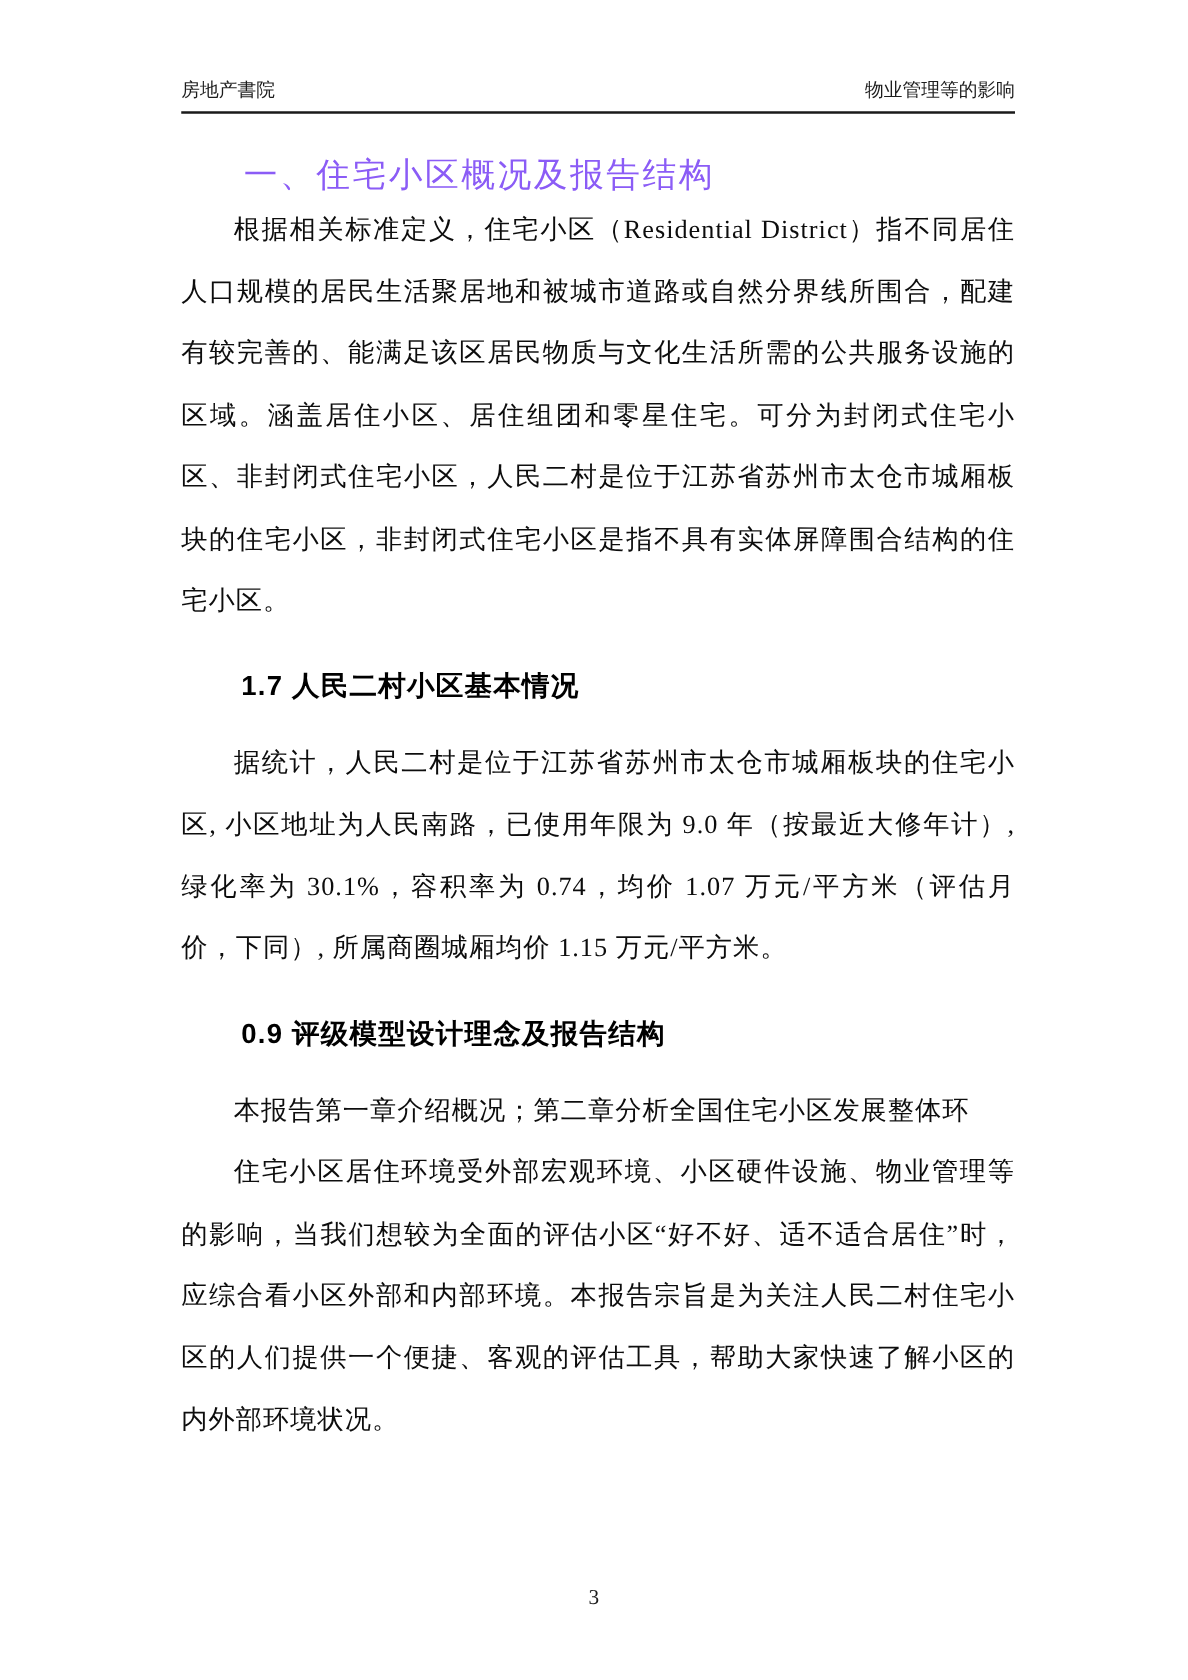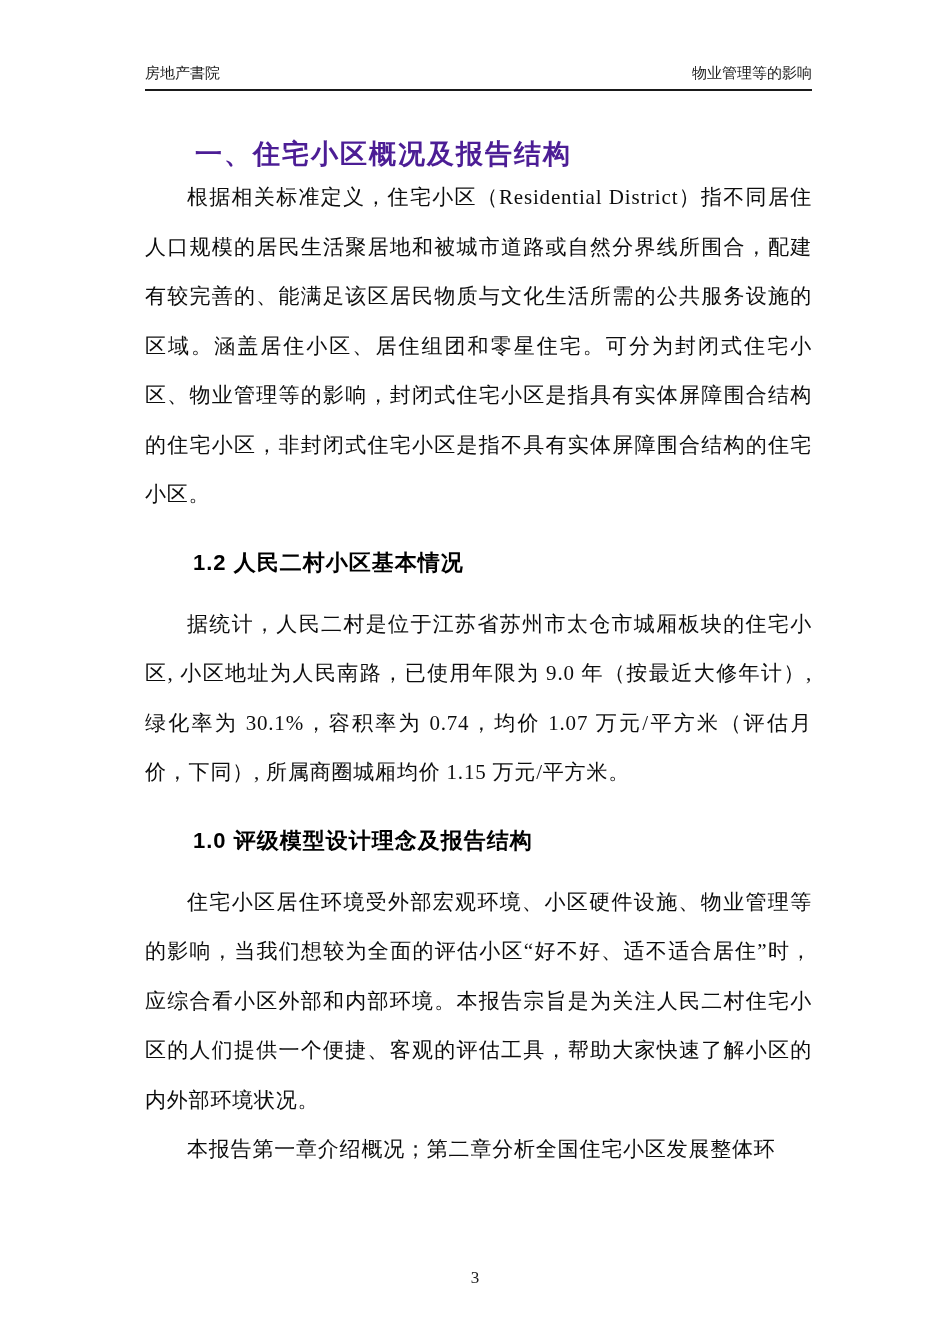--- a/index.html
+++ b/index.html
@@ -25,28 +25,28 @@
     align-items: flex-end;
     padding-top: 62px;
     padding-bottom: 5px;
     border-bottom: 2px solid #1a1a1a;
     font-family: "Liberation Sans", "DejaVu Sans", sans-serif;
     font-size: 15px;
     line-height: 22px;
     color: #1c1c1c;
   }
   h1.chapter-title {
-    margin: 44px 0 0 0;
+    margin: 30px 0 0 0;
     padding-left: 50px;
     font-family: "Liberation Sans", "DejaVu Sans", sans-serif;
-    font-weight: bold;
+    font-weight: normal;
     font-size: 27px;
     line-height: 38px;
     letter-spacing: 2px;
-    color: #4c1d95;
+    color: #8b5cf6;
   }
   h2.section-heading {
     margin: 28px 0 22px 0;
     padding-left: 48px;
     font-family: "Liberation Sans", "DejaVu Sans", sans-serif;
     font-weight: bold;
     font-size: 22px;
     line-height: 30px;
     letter-spacing: 1px;
     color: #000000;
@@ -77,26 +77,26 @@
 
 <div class="page">
 
   <header class="doc-header">
     <span>房地产書院</span>
     <span>物业管理等的影响</span>
   </header>
 
   <h1 class="chapter-title">一、住宅小区概况及报告结构</h1>
 
-  <p class="body-paragraph">根据相关标准定义，住宅小区（Residential District）指不同居住人口规模的居民生活聚居地和被城市道路或自然分界线所围合，配建有较完善的、能满足该区居民物质与文化生活所需的公共服务设施的区域。涵盖居住小区、居住组团和零星住宅。可分为封闭式住宅小区、物业管理等的影响，封闭式住宅小区是指具有实体屏障围合结构的住宅小区，非封闭式住宅小区是指不具有实体屏障围合结构的住宅小区。</p>
+  <p class="body-paragraph">根据相关标准定义，住宅小区（Residential District）指不同居住人口规模的居民生活聚居地和被城市道路或自然分界线所围合，配建有较完善的、能满足该区居民物质与文化生活所需的公共服务设施的区域。涵盖居住小区、居住组团和零星住宅。可分为封闭式住宅小区、非封闭式住宅小区，人民二村是位于江苏省苏州市太仓市城厢板块的住宅小区，非封闭式住宅小区是指不具有实体屏障围合结构的住宅小区。</p>
 
-  <h2 class="section-heading">1.2 人民二村小区基本情况</h2>
+  <h2 class="section-heading">1.7 人民二村小区基本情况</h2>
   <p class="body-paragraph">据统计，人民二村是位于江苏省苏州市太仓市城厢板块的住宅小区, 小区地址为人民南路，已使用年限为 9.0 年（按最近大修年计）, 绿化率为 30.1%，容积率为 0.74，均价 1.07 万元/平方米（评估月价，下同）, 所属商圈城厢均价 1.15 万元/平方米。</p>
 
-  <h2 class="section-heading">1.0 评级模型设计理念及报告结构</h2>
+  <h2 class="section-heading">0.9 评级模型设计理念及报告结构</h2>
+  <p class="body-paragraph">本报告第一章介绍概况；第二章分析全国住宅小区发展整体环</p>
   <p class="body-paragraph">住宅小区居住环境受外部宏观环境、小区硬件设施、物业管理等的影响，当我们想较为全面的评估小区“好不好、适不适合居住”时，应综合看小区外部和内部环境。本报告宗旨是为关注人民二村住宅小区的人们提供一个便捷、客观的评估工具，帮助大家快速了解小区的内外部环境状况。</p>
-  <p class="body-paragraph">本报告第一章介绍概况；第二章分析全国住宅小区发展整体环</p>
 
   <footer class="doc-footer">
     <span>3</span>
   </footer>
 
 </div>
 
 </body></html>

